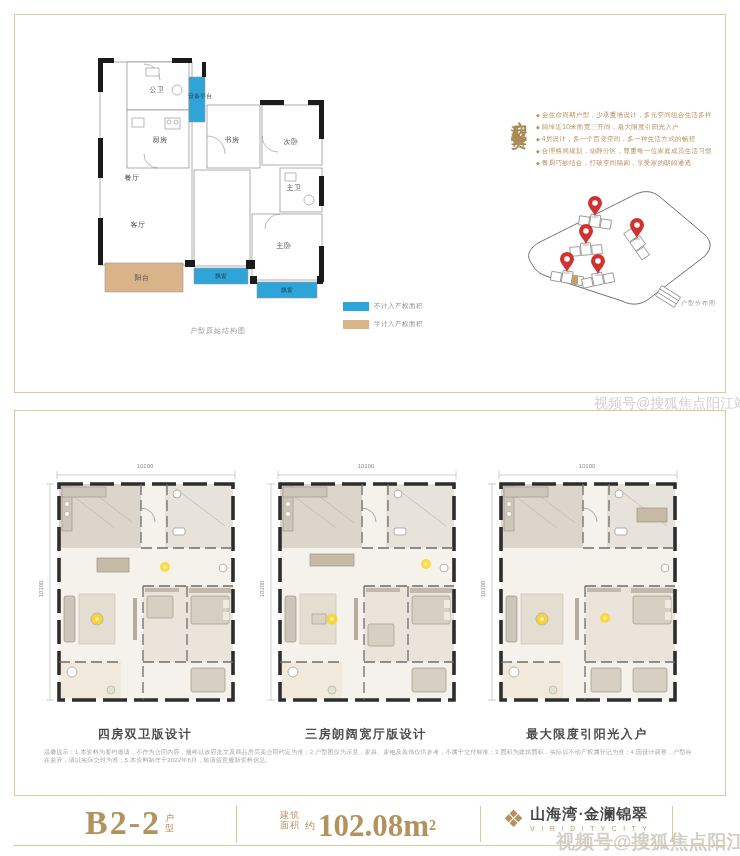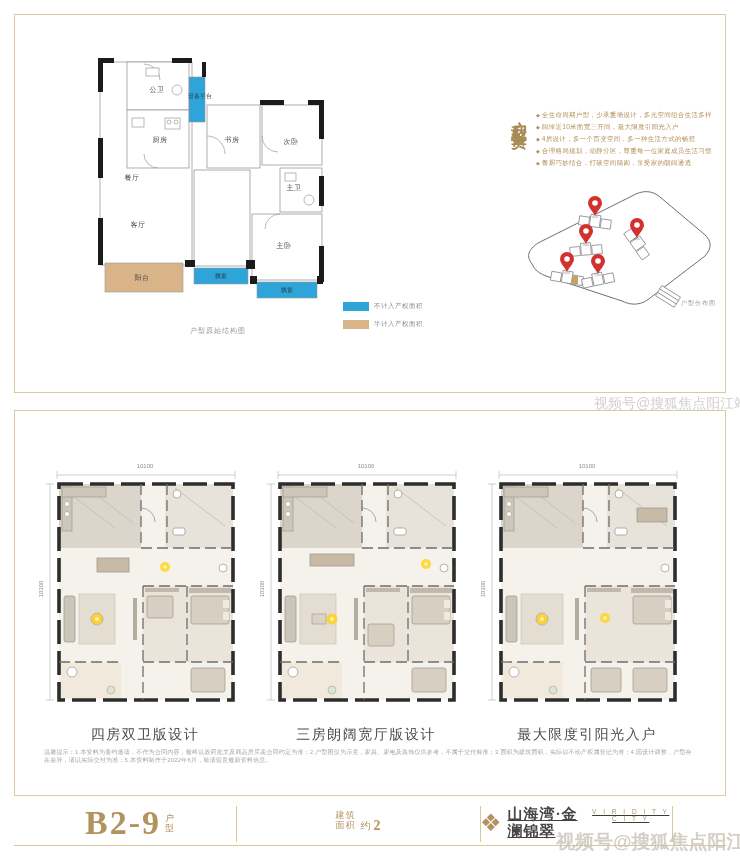--- a/index.html
+++ b/index.html
@@ -25,21 +25,21 @@
   .bullet::before{content:"◆ ";font-size:5px;color:#b4935f;}
   #siteplan{left:516px;top:186px;width:202px;height:126px;}
   #siteplan-caption{position:absolute;right:2px;bottom:4px;font-size:6px;color:#9c9c9c;letter-spacing:1px;}
   
   .plan-wrap{position:absolute;width:200px;height:245px;}
   #plan-wrap-1{left:45px;top:468px;}
   #plan-wrap-2{left:266px;top:468px;}
   #plan-wrap-3{left:487px;top:468px;}
   .dim-top{position:absolute;top:-5px;left:0;width:100%;text-align:center;font-size:6px;color:#8d8d8d;}
   .dim-left{position:absolute;left:-12px;top:118px;font-size:6px;color:#8d8d8d;transform:rotate(-90deg);}
-  .plan-caption{position:absolute;top:726px;width:200px;text-align:center;font-size:14px;color:#4c4c4c;letter-spacing:1.5px;}
+  .plan-caption{position:absolute;top:726px;width:200px;text-align:center;font-size:12px;color:#4c4c4c;letter-spacing:1.5px;font-weight:bold;}
   #caption-1{left:45px;} #caption-2{left:266px;} #caption-3{left:487px;}
   #disclaimer{left:44px;top:748px;width:652px;font-size:6px;line-height:8px;color:#a6a6a6;letter-spacing:0.2px;}
   
   .v-divider{position:absolute;top:806px;height:36px;width:1px;background:#d9c79c;}
   #footer-line{left:14px;top:845px;width:712px;height:1px;background:#d9c79c;position:absolute;}
   #unit-cell{left:24px;top:804px;width:212px;text-align:center;}
   .unit-inline{display:inline-flex;align-items:center;justify-content:center;}
   #unit-name{font-family:"Liberation Serif",serif;font-size:34px;font-weight:bold;color:#b3925e;letter-spacing:2px;line-height:38px;}
   .stack{display:inline-flex;flex-direction:column;margin-left:4px;}
   .stack span{font-size:9px;line-height:10px;color:#b3925e;letter-spacing:1px;}
@@ -382,42 +382,43 @@
 </div>
 
 <div class="plan-caption" id="caption-1">四房双卫版设计</div>
 <div class="plan-caption" id="caption-2">三房朗阔宽厅版设计</div>
 <div class="plan-caption" id="caption-3">最大限度引阳光入户</div>
 
 <div class="abs" id="disclaimer">温馨提示：1.本资料为要约邀请，不作为合同内容，最终以政府批文及商品房买卖合同约定为准；2.户型图仅为示意，家具、家电及装饰仅供参考，不属于交付标准；3.面积为建筑面积，实际以不动产权属登记为准；4.因设计调整，户型存在差异，请以实际交付为准；5.本资料制作于2022年6月，敬请留意最新资料信息。</div>
 
 <div class="abs" id="unit-cell">
   <span class="unit-inline">
-    <span id="unit-name">B2-9</span>
+    <span id="unit-name">B2-2</span>
     <span class="stack">
       <span>户</span>
       <span>型</span>
     </span>
   </span>
 </div>
 <div class="v-divider" style="left:236px;"></div>
 <div class="abs" id="area-cell">
   <span class="unit-inline">
     <span class="stack" style="margin:0 2px 12px 0;justify-content:flex-end;">
       <span>建筑</span>
       <span>面积</span>
     </span>
     <span id="area-approx">约</span>
+    <span id="area-value">102.08m</span>
       <span id="area-sup">2</span>
   </span>
 </div>
 <div class="v-divider" style="left:480px;"></div>
 <div class="abs" id="brand-cell">
   <span id="brand-icon">❖</span>
-  <span style="display:inline-flex;text-decoration:underline;">
+  <span style="display:inline-flex;flex-direction:column;">
     <span id="brand-cn">山海湾·金澜锦翠</span>
     <span id="brand-en">V I R I D I T Y  C I T Y</span>
   </span>
 </div>
 <div class="v-divider" style="left:672px;"></div>
 <div id="footer-line"></div>
 
 <div class="watermark" id="wm-mid">视频号@搜狐焦点阳江站</div>
 <div class="watermark" id="wm-bottom">视频号@搜狐焦点阳江站</div>
 

